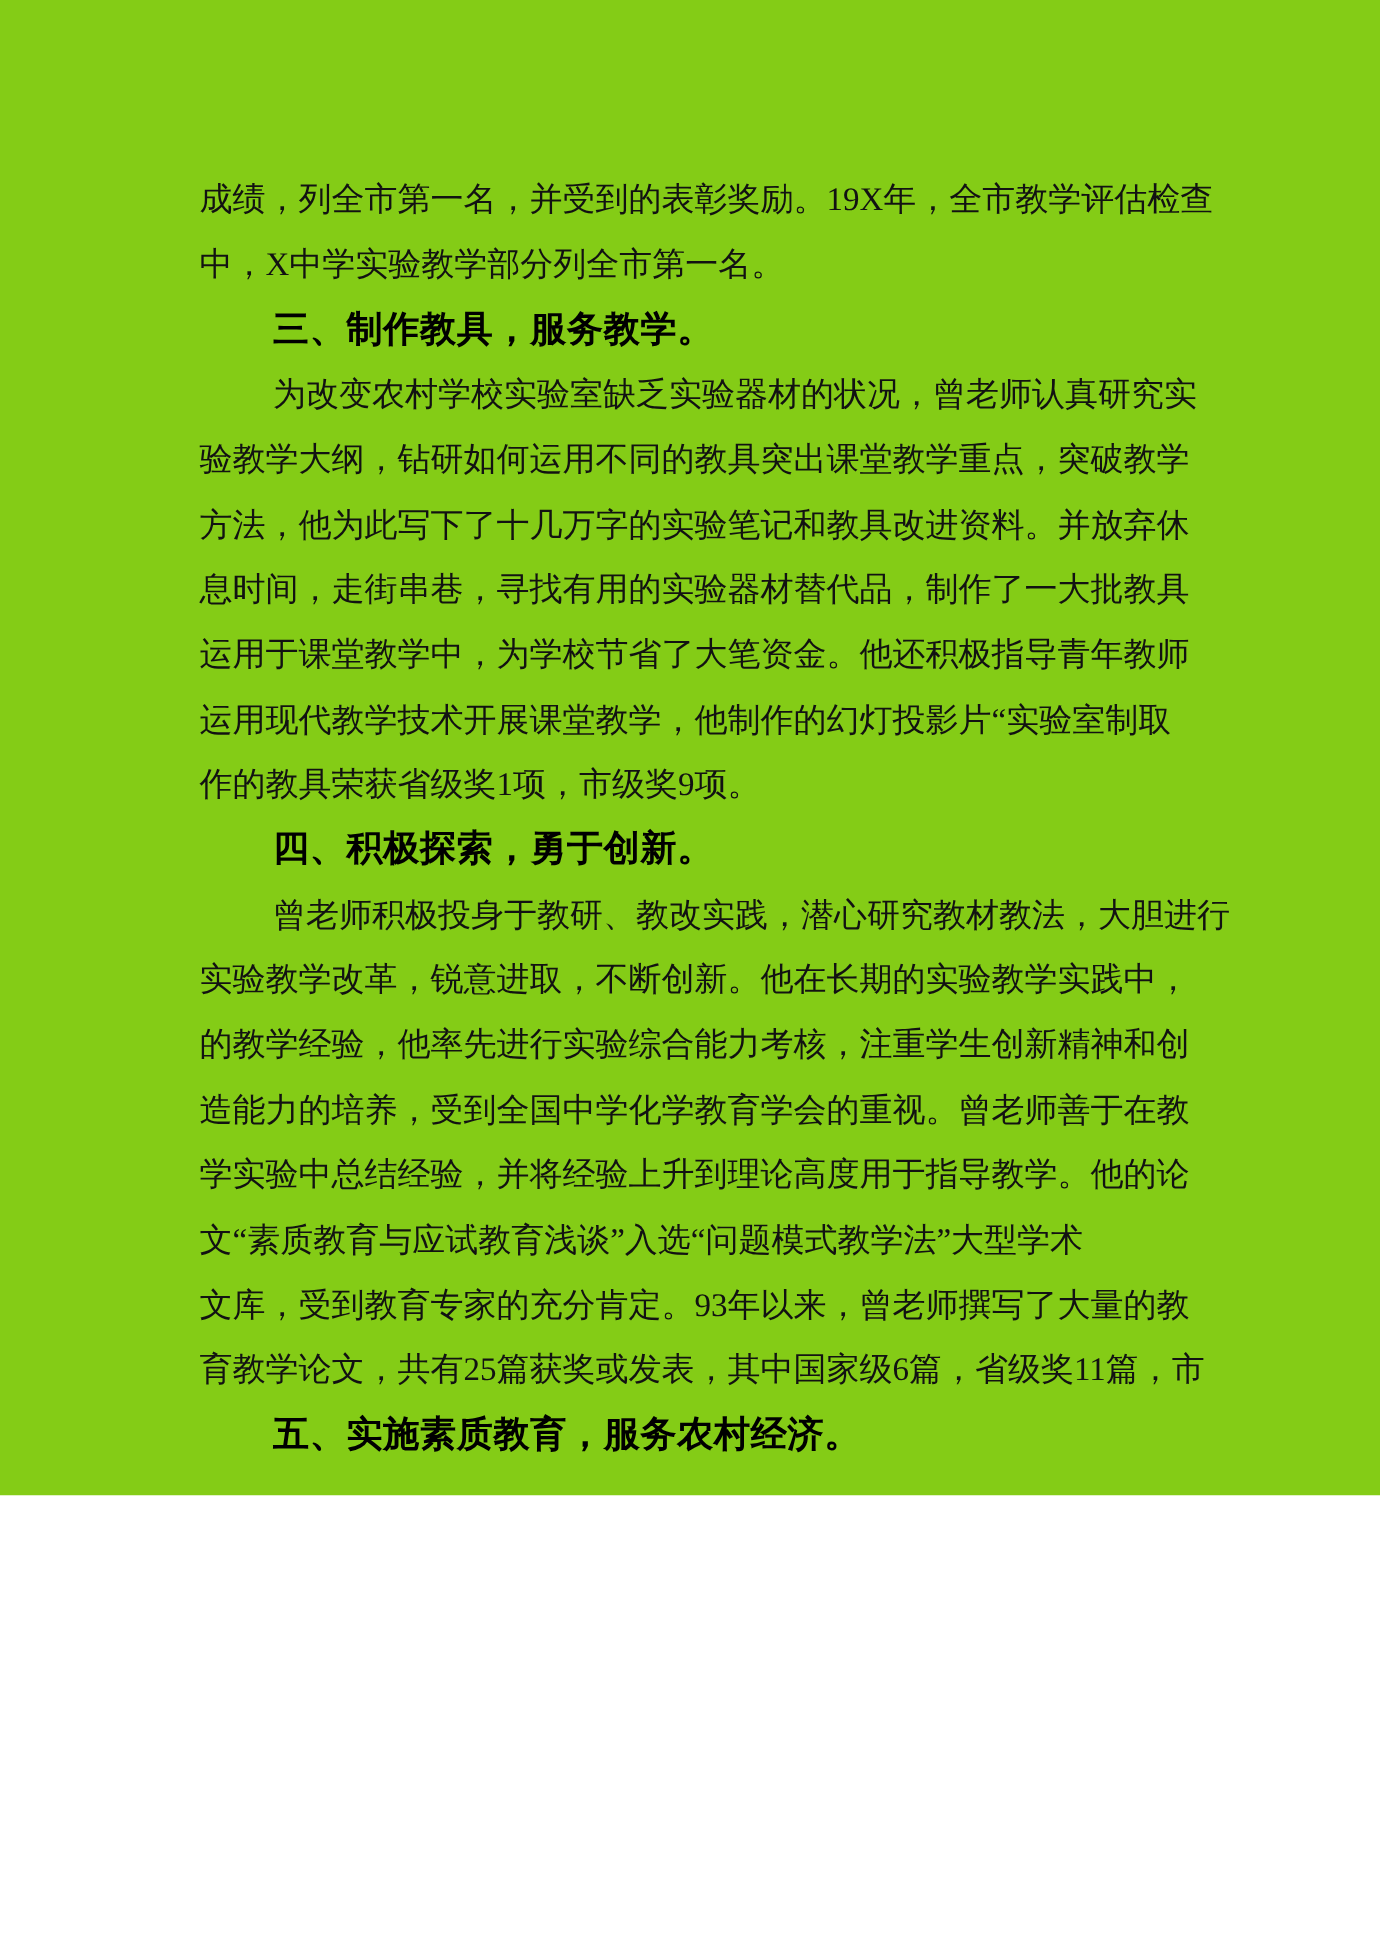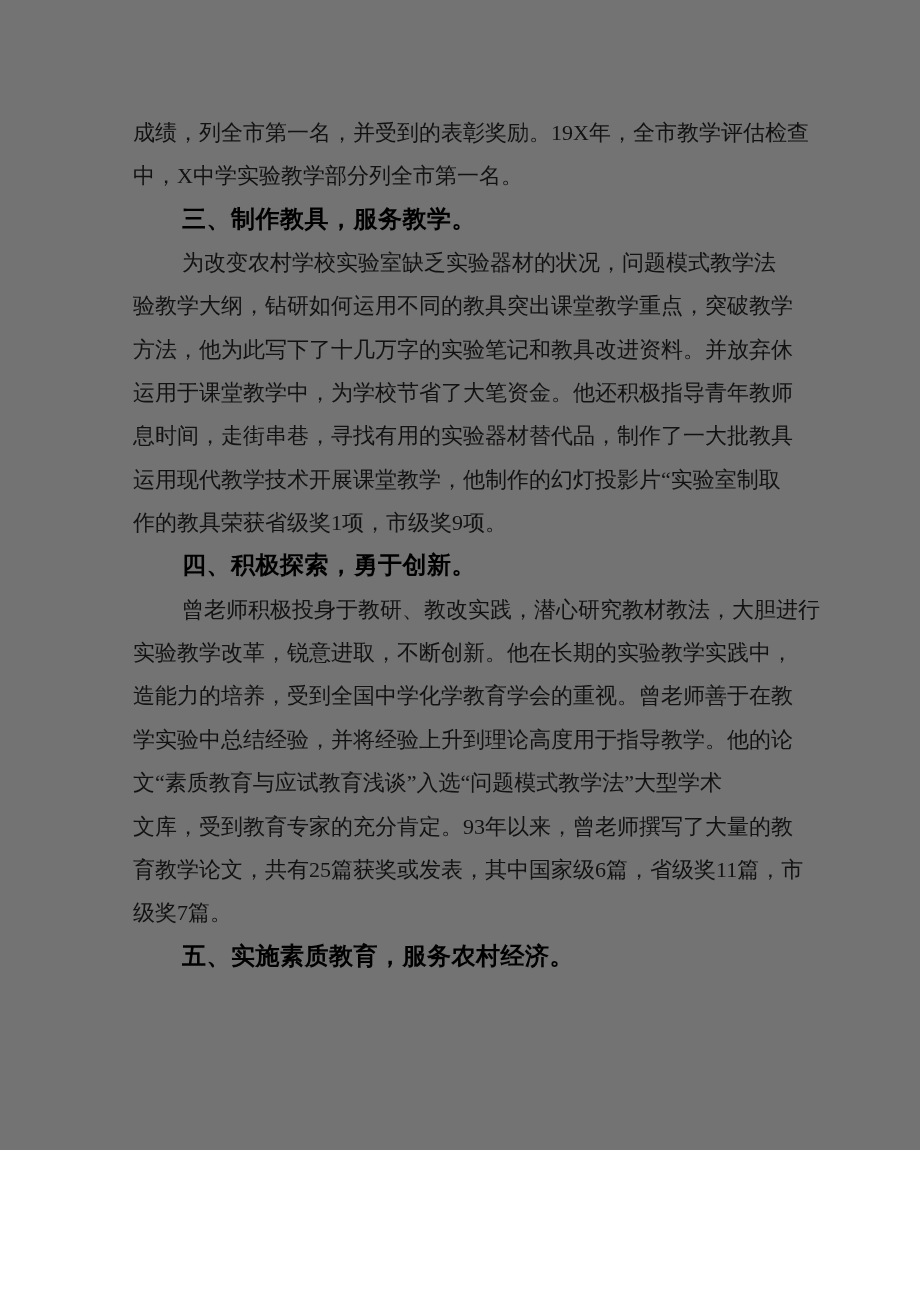--- a/index.html
+++ b/index.html
@@ -3,22 +3,22 @@
 <meta charset="utf-8">
 <style>
   html, body {
     margin: 0;
     padding: 0;
     background: #ffffff;
   }
   .page {
     position: relative;
     width: 920px;
-    height: 1150px;
-    background: #737373;
+    height: 997px;
+    background: #84cc16;
     overflow: hidden;
     box-sizing: border-box;
     padding: 111px 100px 0 133px;
   }
   .doc-body {
     width: 687px;
   }
   .line {
     height: 43.35px;
     line-height: 43.35px;
@@ -26,47 +26,47 @@
     color: #121212;
     font-family: "Liberation Serif", serif;
     font-size: 22px;
   }
   .l-body { }
   .l-body-indent {
     text-indent: 49px;
   }
   .l-body-end { }
   .l-heading {
-    font-family: Liberation Serif, serif;
+    font-family: Liberation Sans, sans-serif;
     font-weight: 700;
     font-size: 24px;
     color: #000000;
     text-indent: 49px;
     letter-spacing: 0.5px;
   }
 </style>
 </head>
 <body>
 
 <div class="page">
   <div class="doc-body">
       <div class="line l-body">成绩，列全市第一名，并受到的表彰奖励。19X年，全市教学评估检查</div>
       <div class="line l-body-end">中，X中学实验教学部分列全市第一名。</div>
       <div class="line l-heading">三、制作教具，服务教学。</div>
-      <div class="line l-body-indent">为改变农村学校实验室缺乏实验器材的状况，问题模式教学法</div>
+      <div class="line l-body-indent">为改变农村学校实验室缺乏实验器材的状况，曾老师认真研究实</div>
       <div class="line l-body">验教学大纲，钻研如何运用不同的教具突出课堂教学重点，突破教学</div>
       <div class="line l-body">方法，他为此写下了十几万字的实验笔记和教具改进资料。并放弃休</div>
+      <div class="line l-body">息时间，走街串巷，寻找有用的实验器材替代品，制作了一大批教具</div>
       <div class="line l-body">运用于课堂教学中，为学校节省了大笔资金。他还积极指导青年教师</div>
-      <div class="line l-body">息时间，走街串巷，寻找有用的实验器材替代品，制作了一大批教具</div>
       <div class="line l-body">运用现代教学技术开展课堂教学，他制作的幻灯投影片“实验室制取</div>
       <div class="line l-body-end">作的教具荣获省级奖1项，市级奖9项。</div>
       <div class="line l-heading">四、积极探索，勇于创新。</div>
       <div class="line l-body-indent">曾老师积极投身于教研、教改实践，潜心研究教材教法，大胆进行</div>
       <div class="line l-body">实验教学改革，锐意进取，不断创新。他在长期的实验教学实践中，</div>
+      <div class="line l-body">的教学经验，他率先进行实验综合能力考核，注重学生创新精神和创</div>
       <div class="line l-body">造能力的培养，受到全国中学化学教育学会的重视。曾老师善于在教</div>
       <div class="line l-body">学实验中总结经验，并将经验上升到理论高度用于指导教学。他的论</div>
       <div class="line l-body">文“素质教育与应试教育浅谈”入选“问题模式教学法”大型学术</div>
       <div class="line l-body">文库，受到教育专家的充分肯定。93年以来，曾老师撰写了大量的教</div>
       <div class="line l-body">育教学论文，共有25篇获奖或发表，其中国家级6篇，省级奖11篇，市</div>
-      <div class="line l-body-end">级奖7篇。</div>
       <div class="line l-heading">五、实施素质教育，服务农村经济。</div>
     </div>
 </div>
 
 </body></html>

